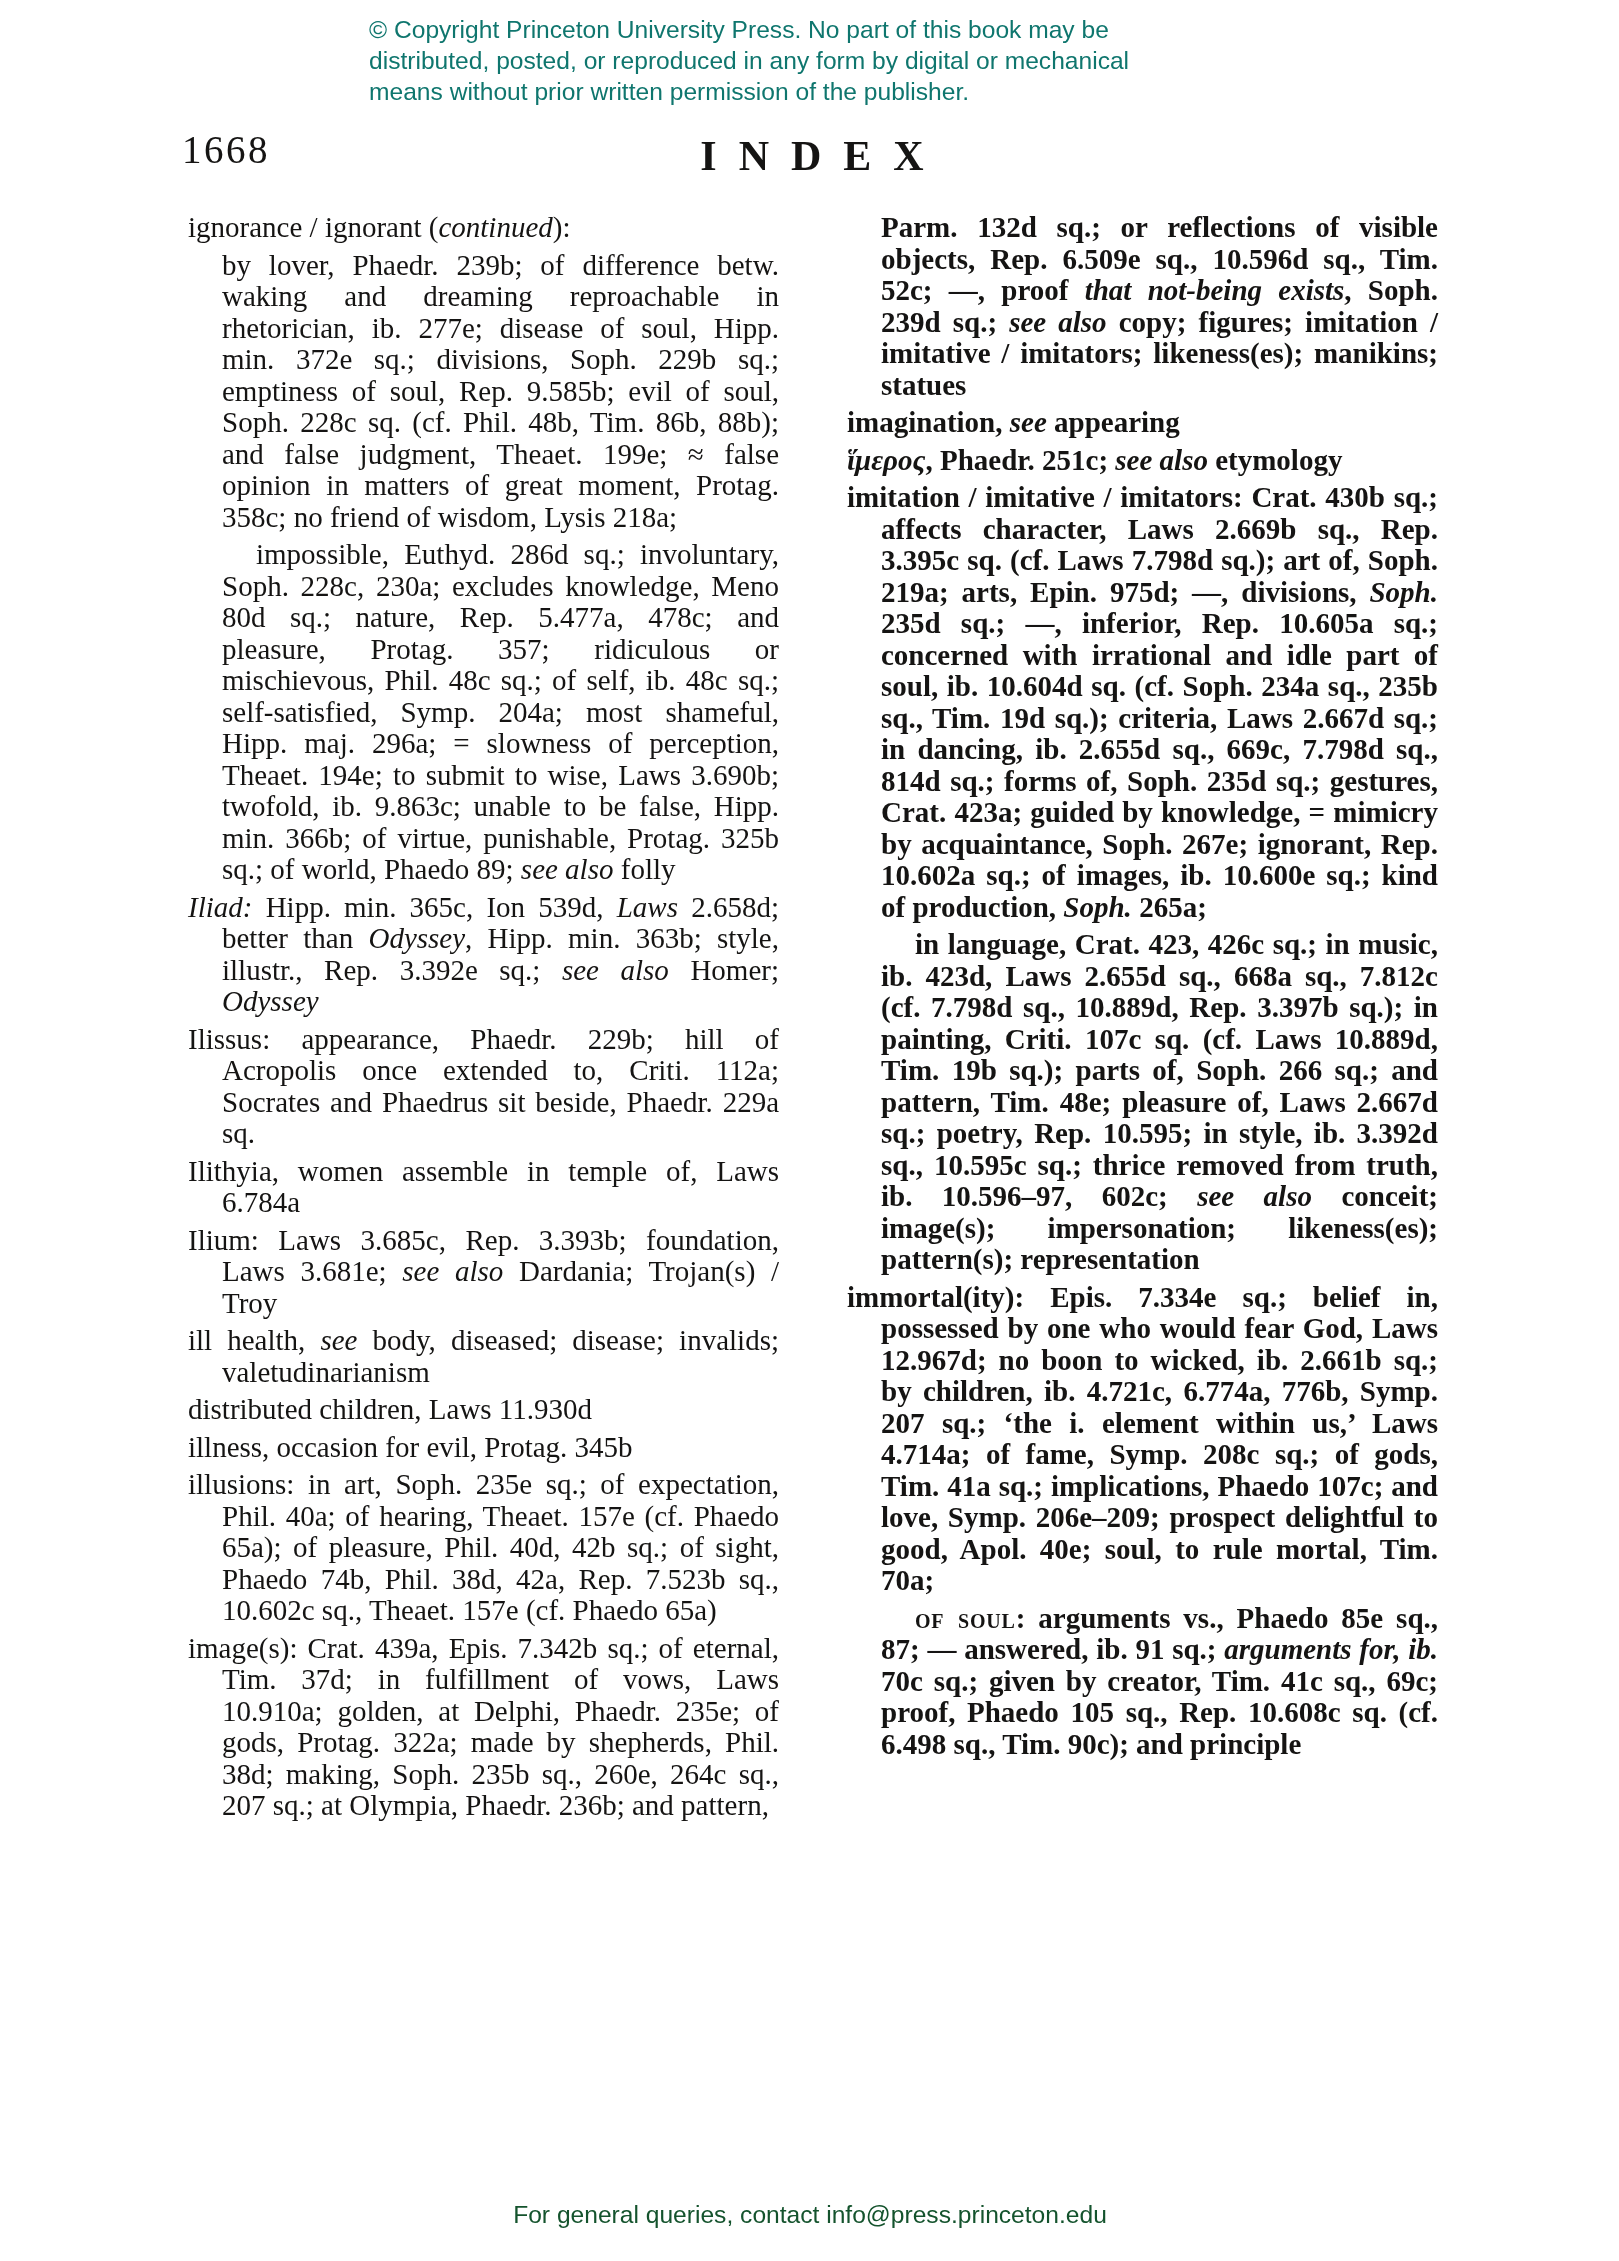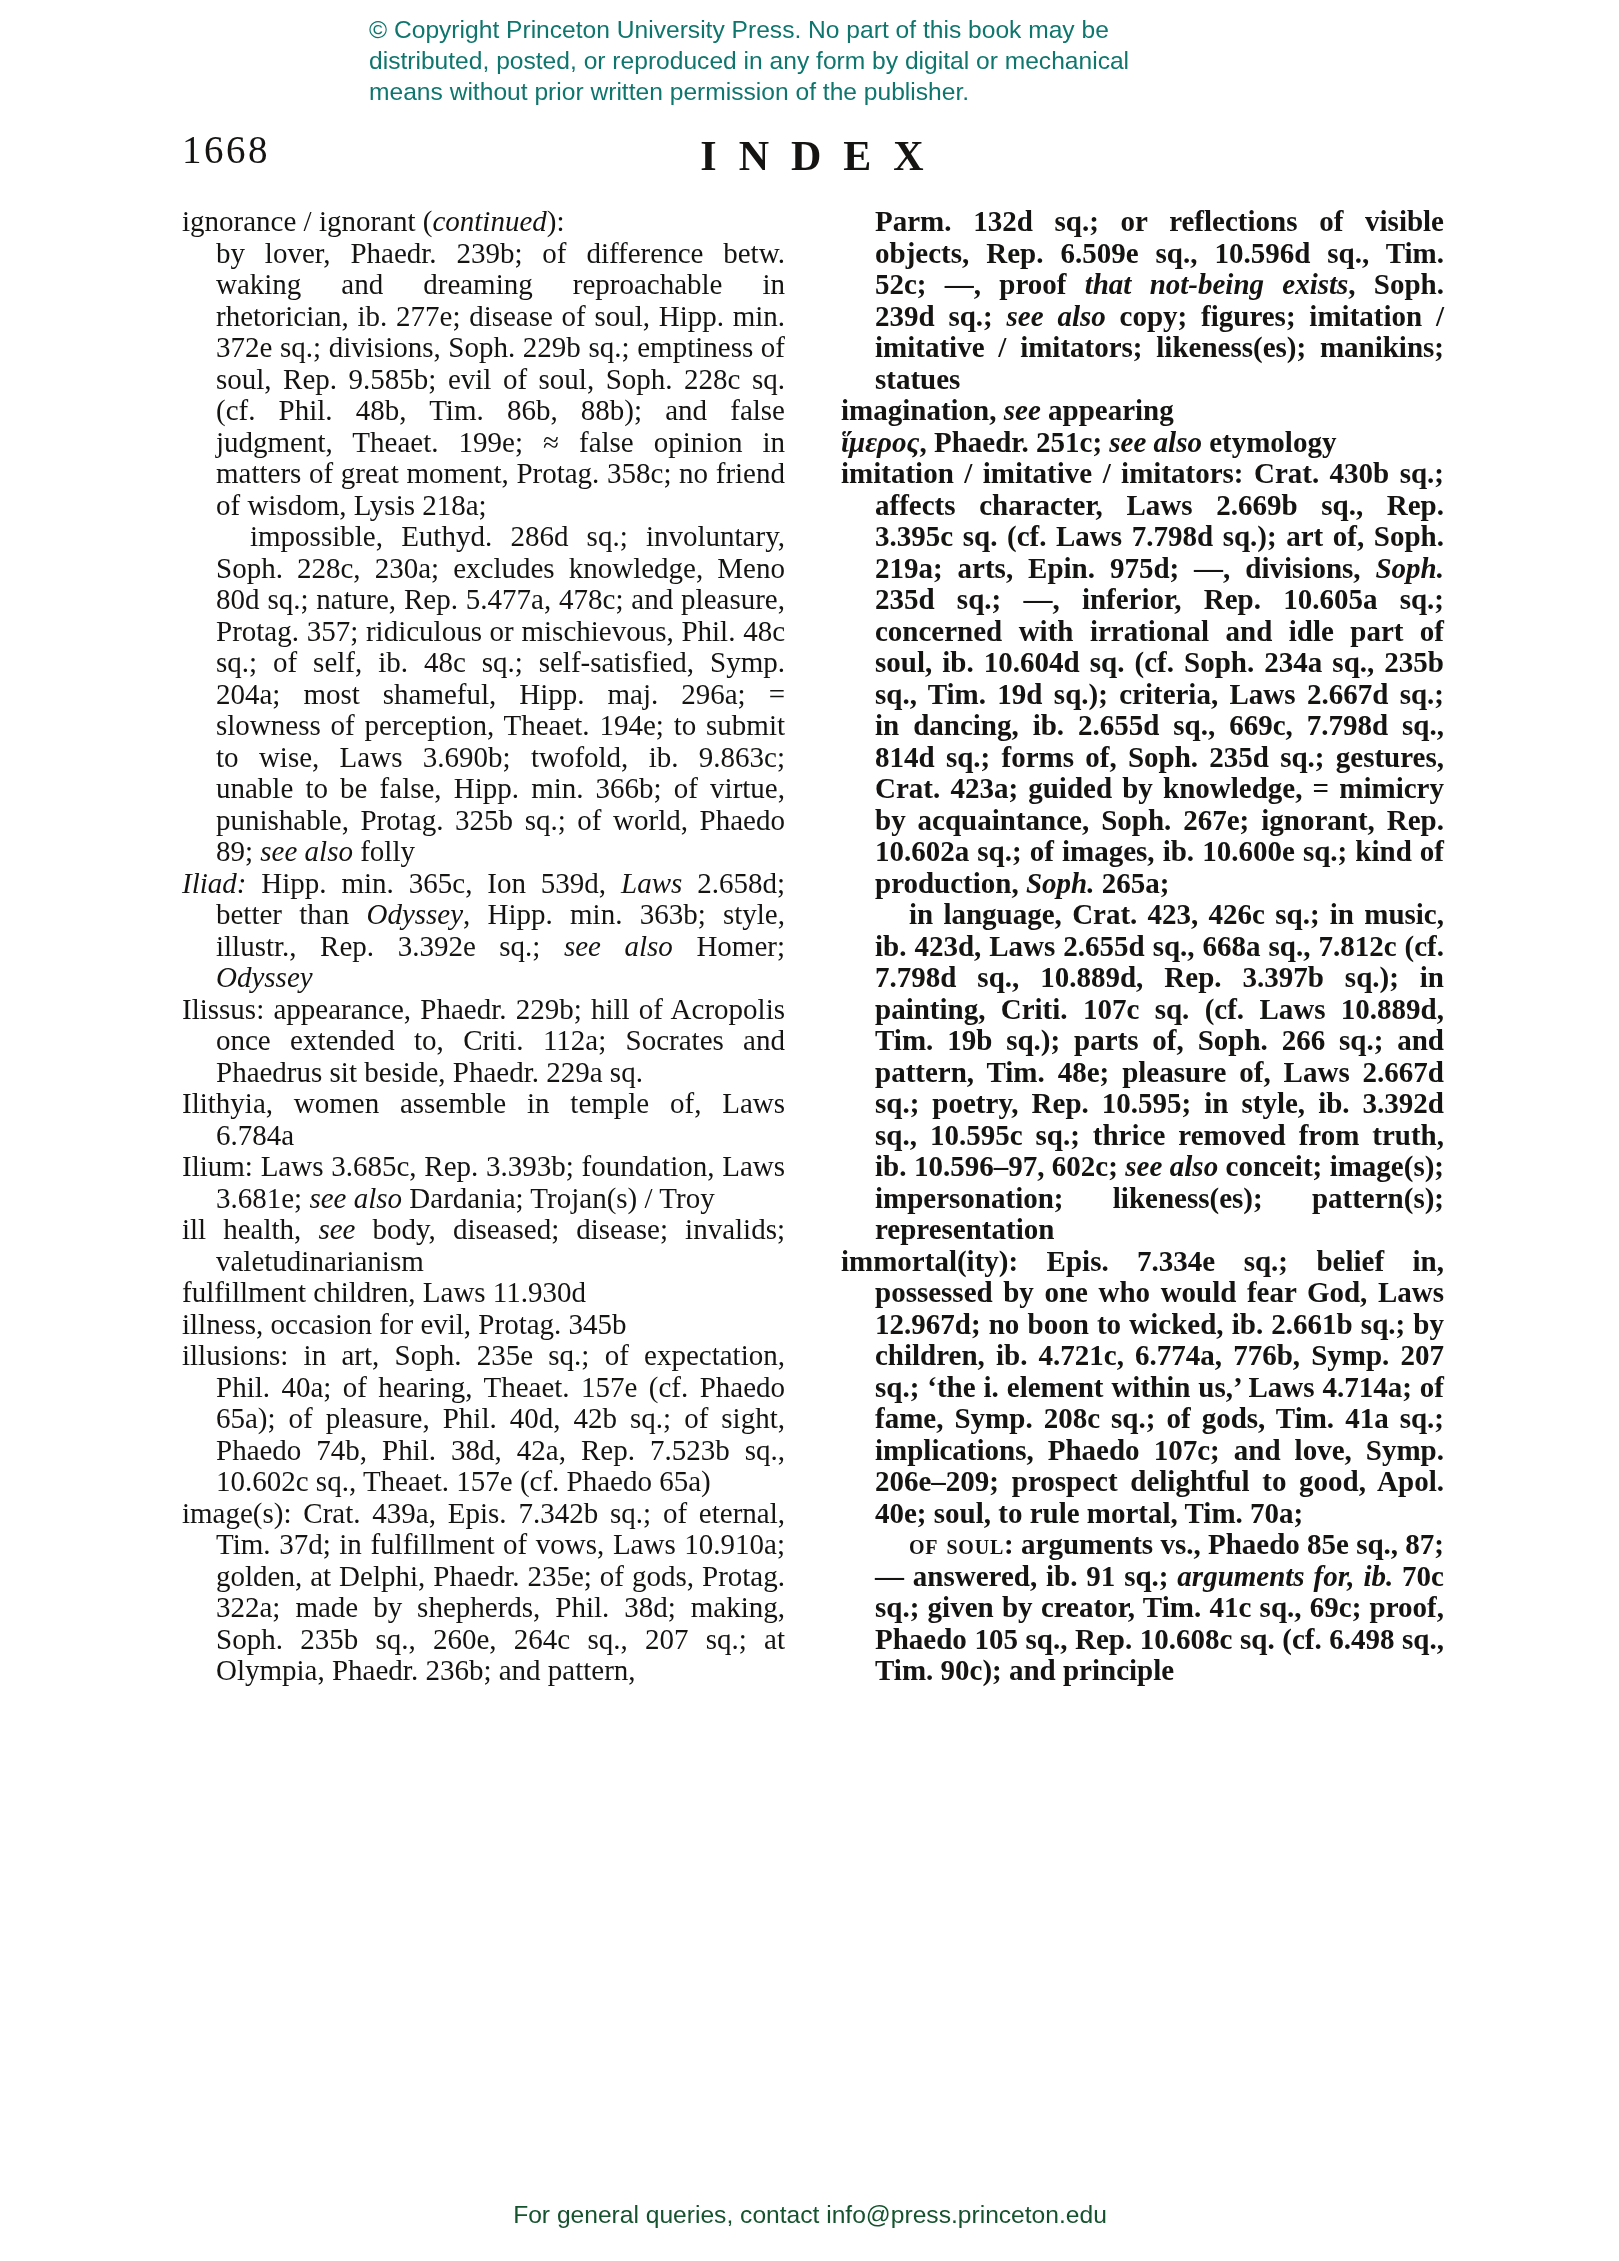--- a/index.html
+++ b/index.html
@@ -37,21 +37,21 @@
   .columns { position: absolute; top: 206px; left: 182px; width: 1262px; height: 2033px; }
   .col {
     position: absolute; top: 0;
     width: 603px;
     font-size: 29px; line-height: 31.5px;
     text-align: justify;
   }
   .col.left  { left: 0; }
   .col.right { left: 659px; font-weight: bold; }
 
-  .entry { margin: 0; padding-left: 34px; text-indent: -34px; }
+  .entry { margin: 6px; padding-left: 34px; text-indent: -34px; }
   .entry.cont { text-indent: 0; }
   .entry.sub  { text-indent: 34px; }
 
   .sc { font-variant: small-caps; letter-spacing: 0.8px; }
 
   .footer {
     position: absolute;
     top: 2201px; left: 0; width: 1620px;
     text-align: center;
     font-family: "Liberation Sans", sans-serif;
@@ -74,21 +74,21 @@
   <div class="columns">
     <div class="col left">
         <p class="entry main">ignorance / ignorant (<i>continued</i>):</p>
         <p class="entry cont">by lover, Phaedr. 239b; of difference betw. waking and dreaming reproachable in rhetorician, ib. 277e; disease of soul, Hipp. min. 372e sq.; divisions, Soph. 229b sq.; emptiness of soul, Rep. 9.585b; evil of soul, Soph. 228c sq. (cf. Phil. 48b, Tim. 86b, 88b); and false judgment, Theaet. 199e; ≈ false opinion in matters of great moment, Protag. 358c; no friend of wisdom, Lysis 218a;</p>
         <p class="entry sub">impossible, Euthyd. 286d sq.; involuntary, Soph. 228c, 230a; excludes knowledge, Meno 80d sq.; nature, Rep. 5.477a, 478c; and pleasure, Protag. 357; ridiculous or mischievous, Phil. 48c sq.; of self, ib. 48c sq.; self-satisfied, Symp. 204a; most shameful, Hipp. maj. 296a; = slowness of perception, Theaet. 194e; to submit to wise, Laws 3.690b; twofold, ib. 9.863c; unable to be false, Hipp. min. 366b; of virtue, punishable, Protag. 325b sq.; of world, Phaedo 89; <i>see also</i> folly</p>
         <p class="entry main"><i>Iliad:</i> Hipp. min. 365c, Ion 539d, <i>Laws</i> 2.658d; better than <i>Odyssey</i>, Hipp. min. 363b; style, illustr., Rep. 3.392e sq.; <i>see also</i> Homer; <i>Odyssey</i></p>
         <p class="entry main">Ilissus: appearance, Phaedr. 229b; hill of Acropolis once extended to, Criti. 112a; Socrates and Phaedrus sit beside, Phaedr. 229a sq.</p>
         <p class="entry main">Ilithyia, women assemble in temple of, Laws 6.784a</p>
         <p class="entry main">Ilium: Laws 3.685c, Rep. 3.393b; foundation, Laws 3.681e; <i>see also</i> Dardania; Trojan(s) / Troy</p>
         <p class="entry main">ill health, <i>see</i> body, diseased; disease; invalids; valetudinarianism</p>
-        <p class="entry main">fulfillment children, Laws 11.930d</p>
+        <p class="entry main">distributed children, Laws 11.930d</p>
         <p class="entry main">illness, occasion for evil, Protag. 345b</p>
         <p class="entry main">illusions: in art, Soph. 235e sq.; of expectation, Phil. 40a; of hearing, Theaet. 157e (cf. Phaedo 65a); of pleasure, Phil. 40d, 42b sq.; of sight, Phaedo 74b, Phil. 38d, 42a, Rep. 7.523b sq., 10.602c sq., Theaet. 157e (cf. Phaedo 65a)</p>
         <p class="entry main">image(s): Crat. 439a, Epis. 7.342b sq.; of eternal, Tim. 37d; in fulfillment of vows, Laws 10.910a; golden, at Delphi, Phaedr. 235e; of gods, Protag. 322a; made by shepherds, Phil. 38d; making, Soph. 235b sq., 260e, 264c sq., 207 sq.; at Olympia, Phaedr. 236b; and pattern,</p>
       </div>
     <div class="col right">
         <p class="entry cont">Parm. 132d sq.; or reflections of visible objects, Rep. 6.509e sq., 10.596d sq., Tim. 52c; —, proof <i>that not-being exists</i>, Soph. 239d sq.; <i>see also</i> copy; figures; imitation / imitative / imitators; likeness(es); manikins; statues</p>
         <p class="entry main">imagination, <i>see</i> appearing</p>
         <p class="entry main"><i>ἵμερος</i>, Phaedr. 251c; <i>see also</i> etymology</p>
         <p class="entry main">imitation / imitative / imitators: Crat. 430b sq.; affects character, Laws 2.669b sq., Rep. 3.395c sq. (cf. Laws 7.798d sq.); art of, Soph. 219a; arts, Epin. 975d; —, divisions, <i>Soph.</i> 235d sq.; —, inferior, Rep. 10.605a sq.; concerned with irrational and idle part of soul, ib. 10.604d sq. (cf. Soph. 234a sq., 235b sq., Tim. 19d sq.); criteria, Laws 2.667d sq.; in dancing, ib. 2.655d sq., 669c, 7.798d sq., 814d sq.; forms of, Soph. 235d sq.; gestures, Crat. 423a; guided by knowledge, = mimicry by acquaintance, Soph. 267e; ignorant, Rep. 10.602a sq.; of images, ib. 10.600e sq.; kind of production, <i>Soph.</i> 265a;</p>
         <p class="entry sub">in language, Crat. 423, 426c sq.; in music, ib. 423d, Laws 2.655d sq., 668a sq., 7.812c (cf. 7.798d sq., 10.889d, Rep. 3.397b sq.); in painting, Criti. 107c sq. (cf. Laws 10.889d, Tim. 19b sq.); parts of, Soph. 266 sq.; and pattern, Tim. 48e; pleasure of, Laws 2.667d sq.; poetry, Rep. 10.595; in style, ib. 3.392d sq., 10.595c sq.; thrice removed from truth, ib. 10.596–97, 602c; <i>see also</i> conceit; image(s); impersonation; likeness(es); pattern(s); representation</p>

